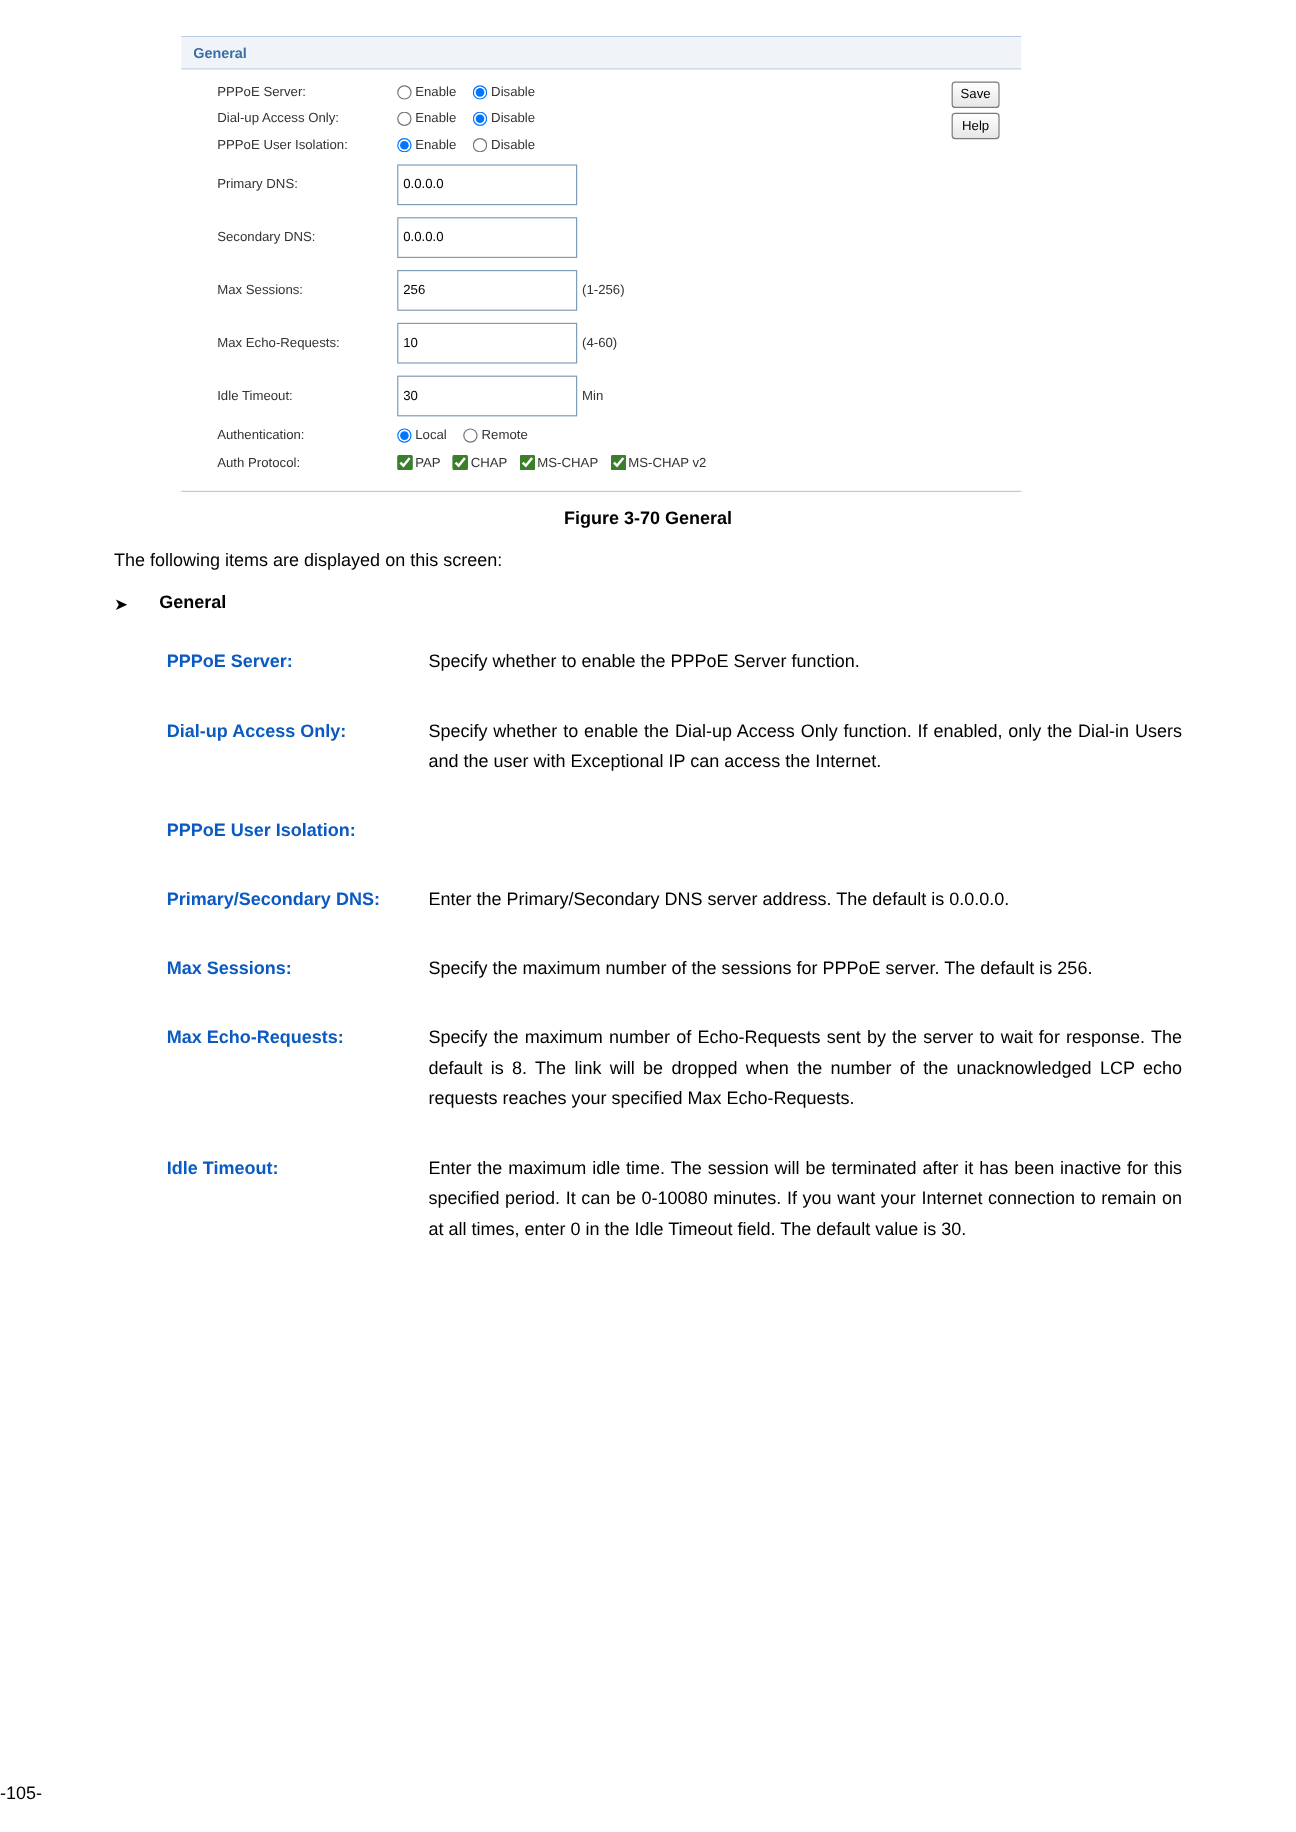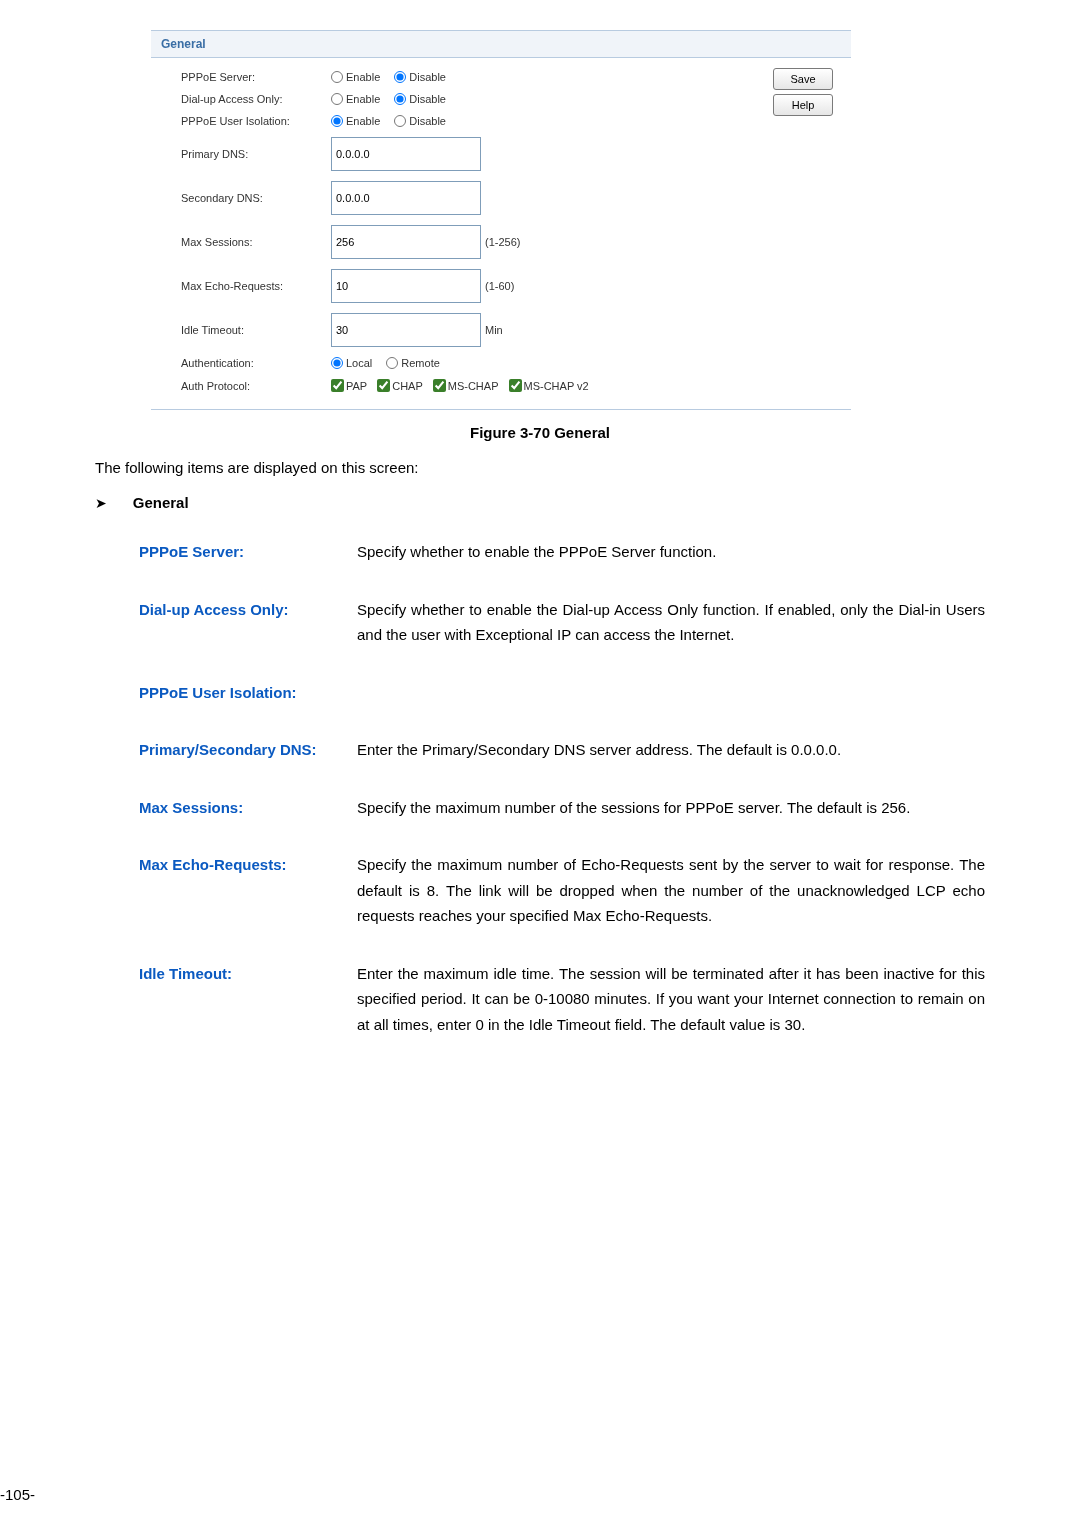--- a/index.html
+++ b/index.html
@@ -63,21 +63,21 @@
 
   .side-btns {
     position: absolute;
     right: 18px;
     top: 10px;
     display: flex;
     flex-direction: column;
     gap: 4px;
   }
   .side-btn {
-    width: 60px;
+    width: 40px;
     height: 22px;
     font-size: 11px;
     font-family: Verdana, Arial, sans-serif;
     border: 1px solid #7a7a7a;
     background: linear-gradient(#fff, #e6e6e6);
     border-radius: 3px;
     cursor: pointer;
   }
 
   .fig-caption {
@@ -186,21 +186,21 @@
 
     <div class="form-row">
       <span class="form-label">Max Sessions:</span>
       <input class="txt" value="256" style="">
       <span class="suffix">(1-256)</span>
     </div>
 
     <div class="form-row">
       <span class="form-label">Max Echo-Requests:</span>
       <input class="txt" value="10" style="">
-      <span class="suffix">(1-60)</span>
+      <span class="suffix">(4-60)</span>
     </div>
 
     <div class="form-row">
       <span class="form-label">Idle Timeout:</span>
       <input class="txt" value="30" style="">
       <span class="suffix">Min</span>
     </div>
 
     <div class="form-row">
       <span class="form-label">Authentication:</span>

